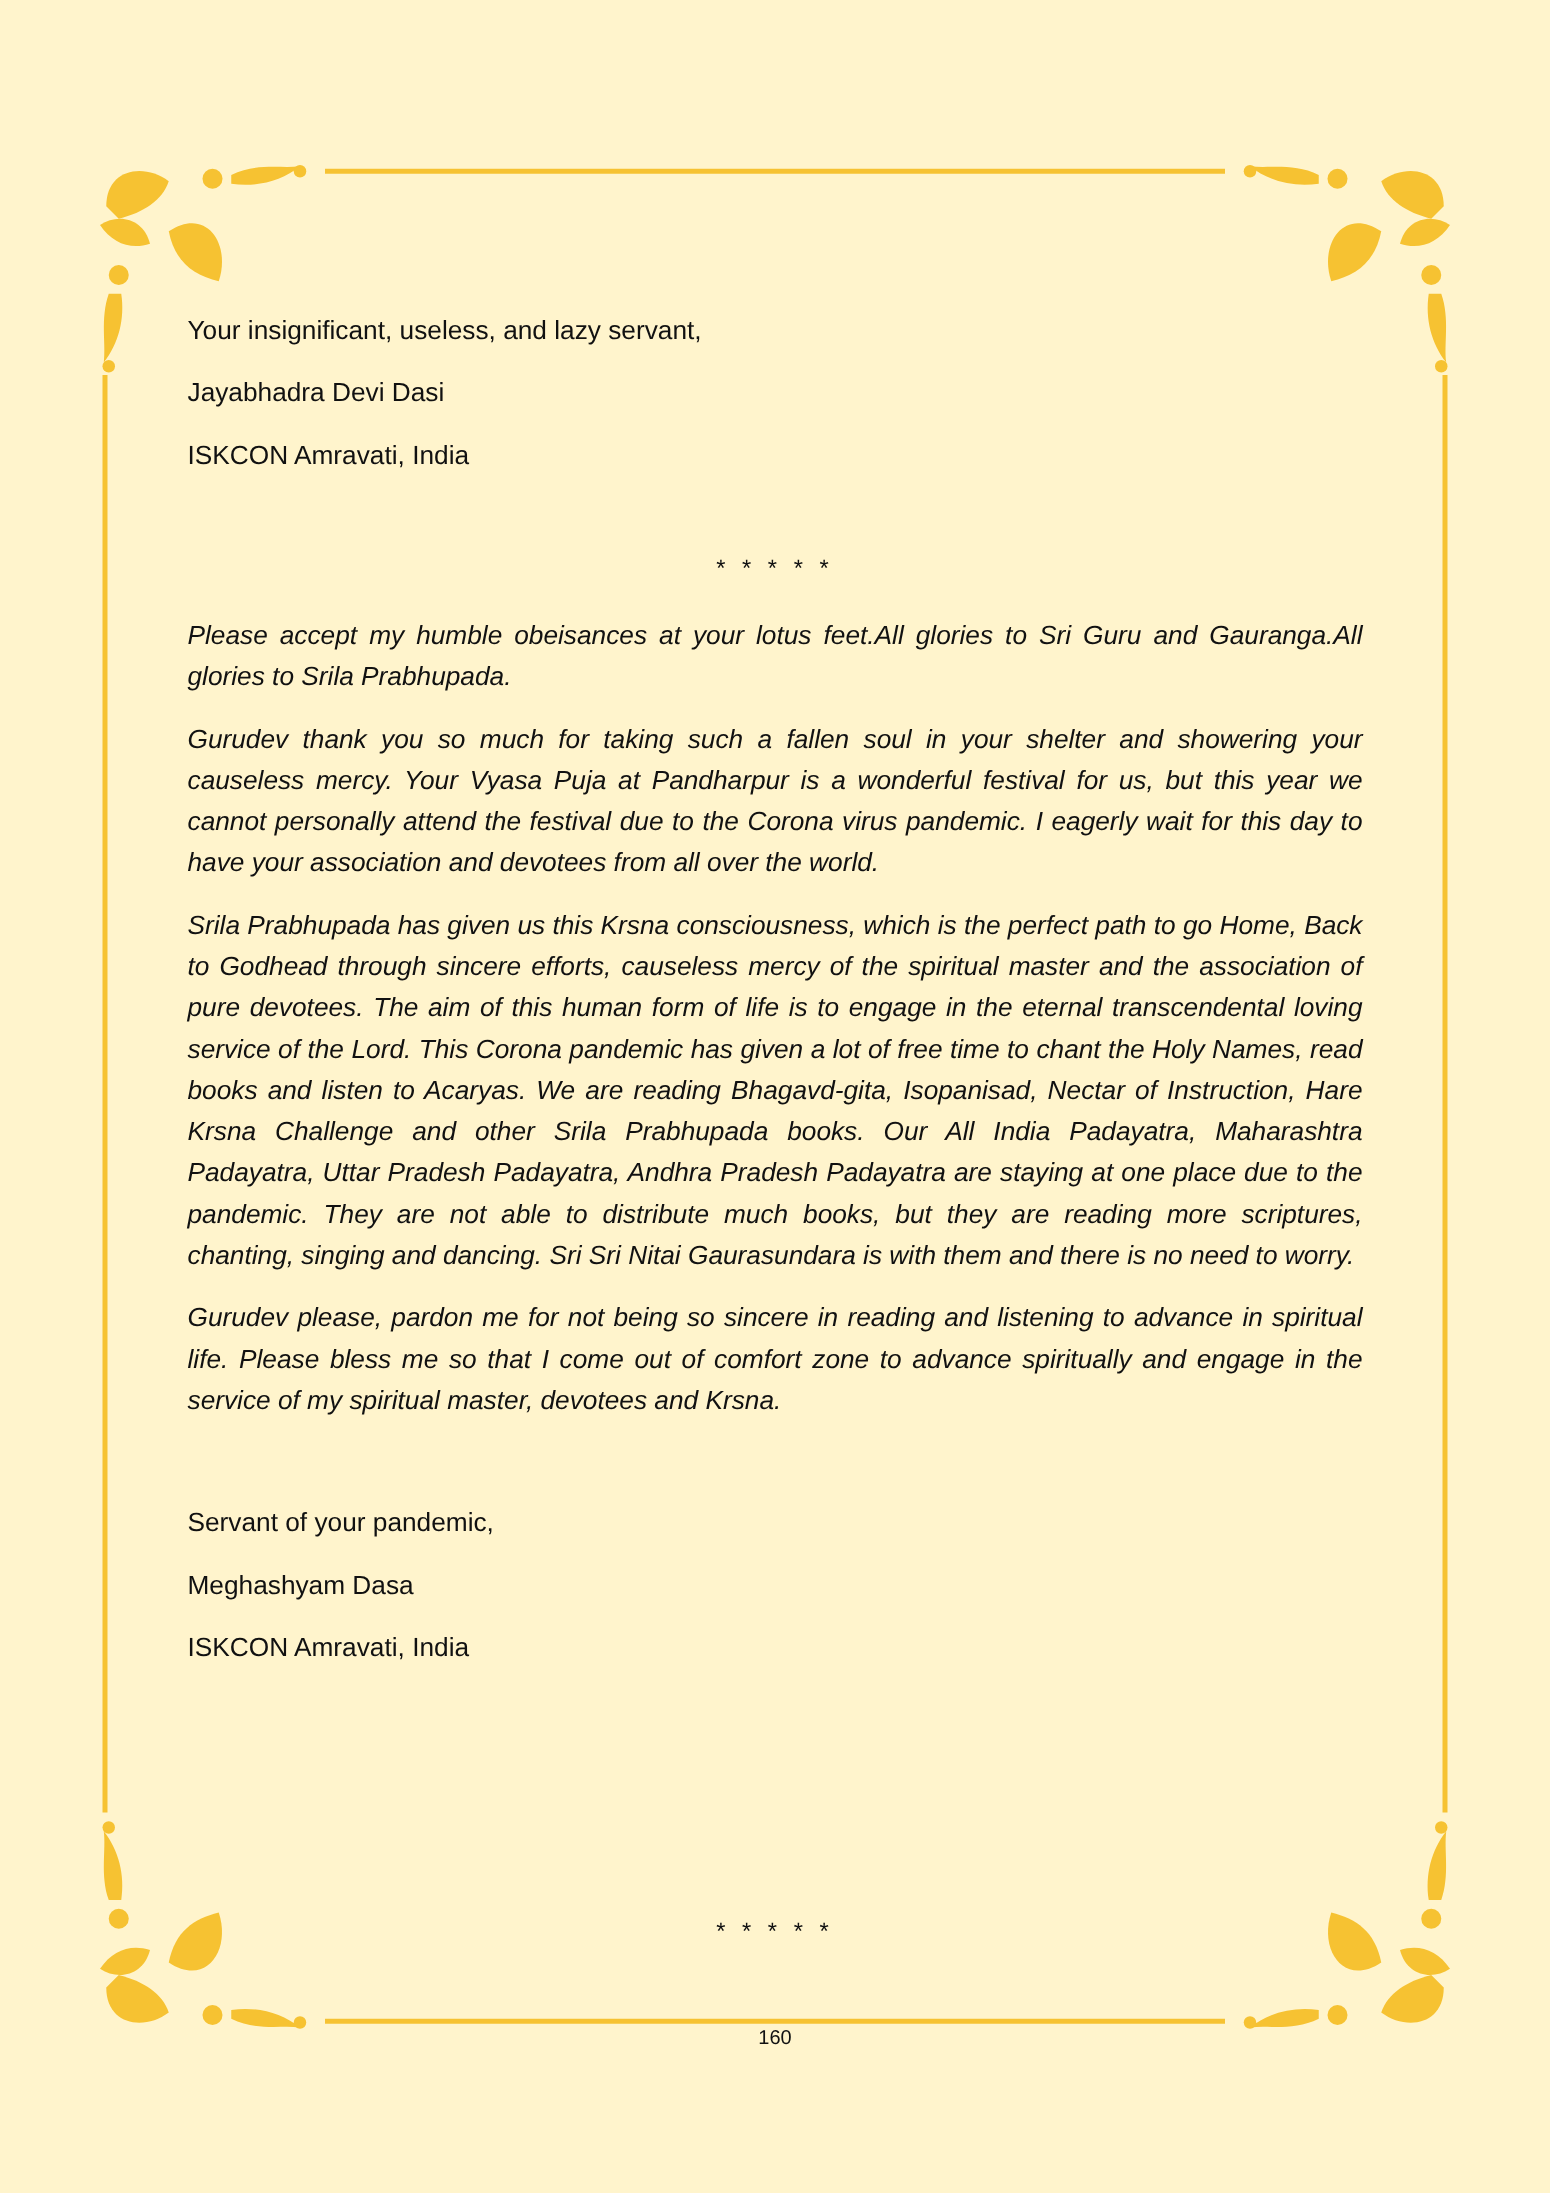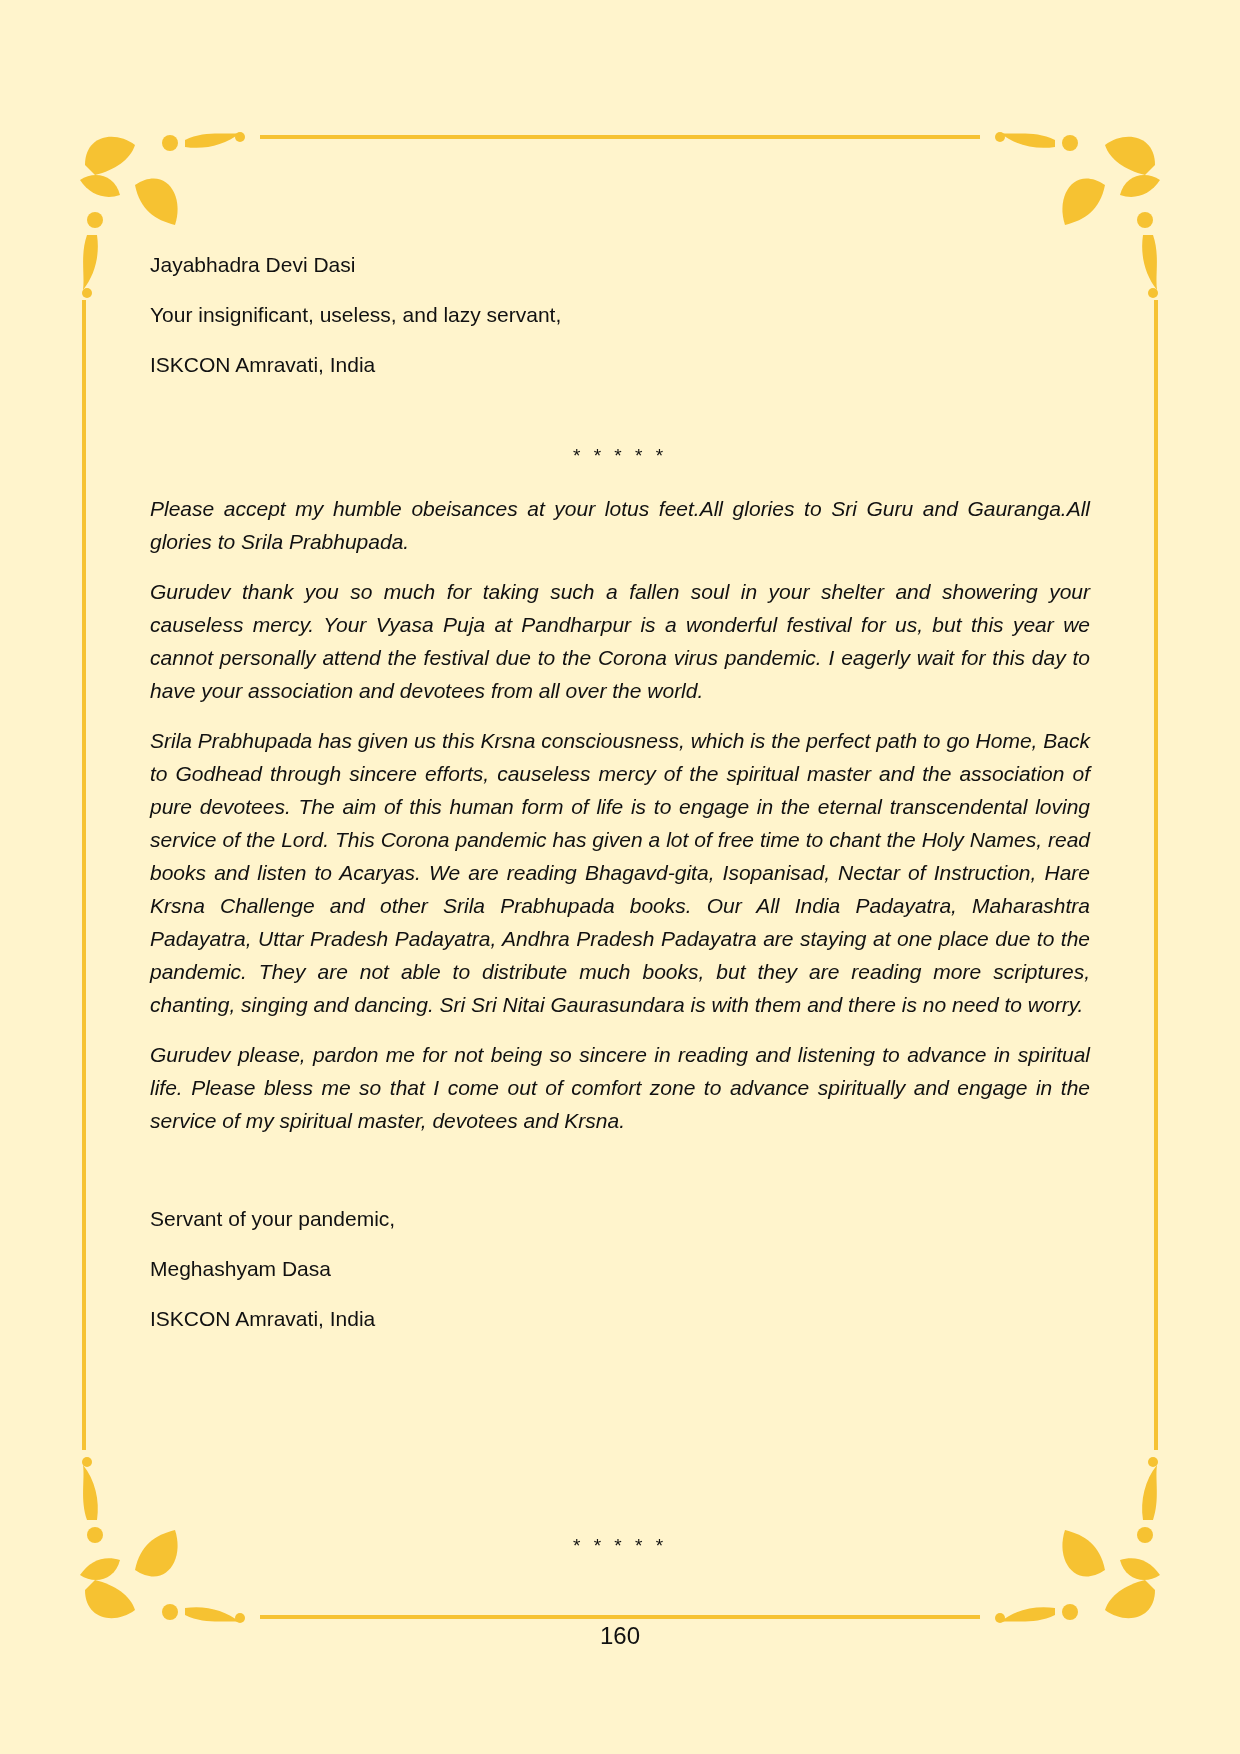--- a/index.html
+++ b/index.html
@@ -30,21 +30,21 @@
     .line { margin: 0 0 17px 0; }
     .para { margin: 0 0 17px 0; text-align: justify; font-style: italic; }
     .stars { text-align: center; letter-spacing: 4px; margin: 58px 0 20px 0; font-size: 19px; }
     .gap { height: 48px; }
     .stars-bottom {
       position: absolute; left: 0; width: 1240px; top: 1535px;
       text-align: center; letter-spacing: 4px; font-size: 19px;
     }
     .page-number {
       position: absolute; left: 0; width: 1240px; top: 1622px;
-      text-align: center; font-size: 24px;
+      text-align: center; font-size: 16px;
     }
   </style>
 </head>
 <body>
 
 <div class="frame-line top-line"></div>
 <div class="frame-line bottom-line"></div>
 <div class="frame-line left-line"></div>
 <div class="frame-line right-line"></div>
 
@@ -103,22 +103,22 @@
     <path d="M60 60 C90 40 110 70 100 100 C80 95 65 85 60 60 Z"></path>
     <path d="M110 15 C130 5 150 10 165 8 C150 20 130 25 110 22 Z"></path>
     <path d="M12 110 C5 130 10 150 8 165 C20 150 25 130 22 110 Z"></path>
     <circle cx="165" cy="12" r="5"></circle>
         <circle cx="12" cy="168" r="5"></circle>
   </g>
     </svg>
 </div>
 
 <div class="content">
+  <p class="line">Your insignificant, useless, and lazy servant,</p>
   <p class="line">Jayabhadra Devi Dasi</p>
-  <p class="line">Your insignificant, useless, and lazy servant,</p>
   <p class="line">ISKCON Amravati, India</p>
 
   <div class="stars">* * * * *</div>
 
   <p class="para">Please accept my humble obeisances at your lotus feet.All glories to Sri Guru and Gauranga.All glories to Srila Prabhupada.</p>
   <p class="para">Gurudev thank you so much for taking such a fallen soul in your shelter and showering your causeless mercy. Your Vyasa Puja at Pandharpur is a wonderful festival for us, but this year we cannot personally attend the festival due to the Corona virus pandemic. I eagerly wait for this day to have your association and devotees from all over the world.</p>
   <p class="para">Srila Prabhupada has given us this Krsna consciousness, which is the perfect path to go Home, Back to Godhead through sincere efforts, causeless mercy of the spiritual master and the association of pure devotees. The aim of this human form of life is to engage in the eternal transcendental loving service of the Lord. This Corona pandemic has given a lot of free time to chant the Holy Names, read books and listen to Acaryas. We are reading Bhagavd-gita, Isopanisad, Nectar of Instruction, Hare Krsna Challenge and other Srila Prabhupada books. Our All India Padayatra, Maharashtra Padayatra, Uttar Pradesh Padayatra, Andhra Pradesh Padayatra are staying at one place due to the pandemic. They are not able to distribute much books, but they are reading more scriptures, chanting, singing and dancing. Sri Sri Nitai Gaurasundara is with them and there is no need to worry.</p>
   <p class="para">Gurudev please, pardon me for not being so sincere in reading and listening to advance in spiritual life. Please bless me so that I come out of comfort zone to advance spiritually and engage in the service of my spiritual master, devotees and Krsna.</p>
 
   <div class="gap"></div>

